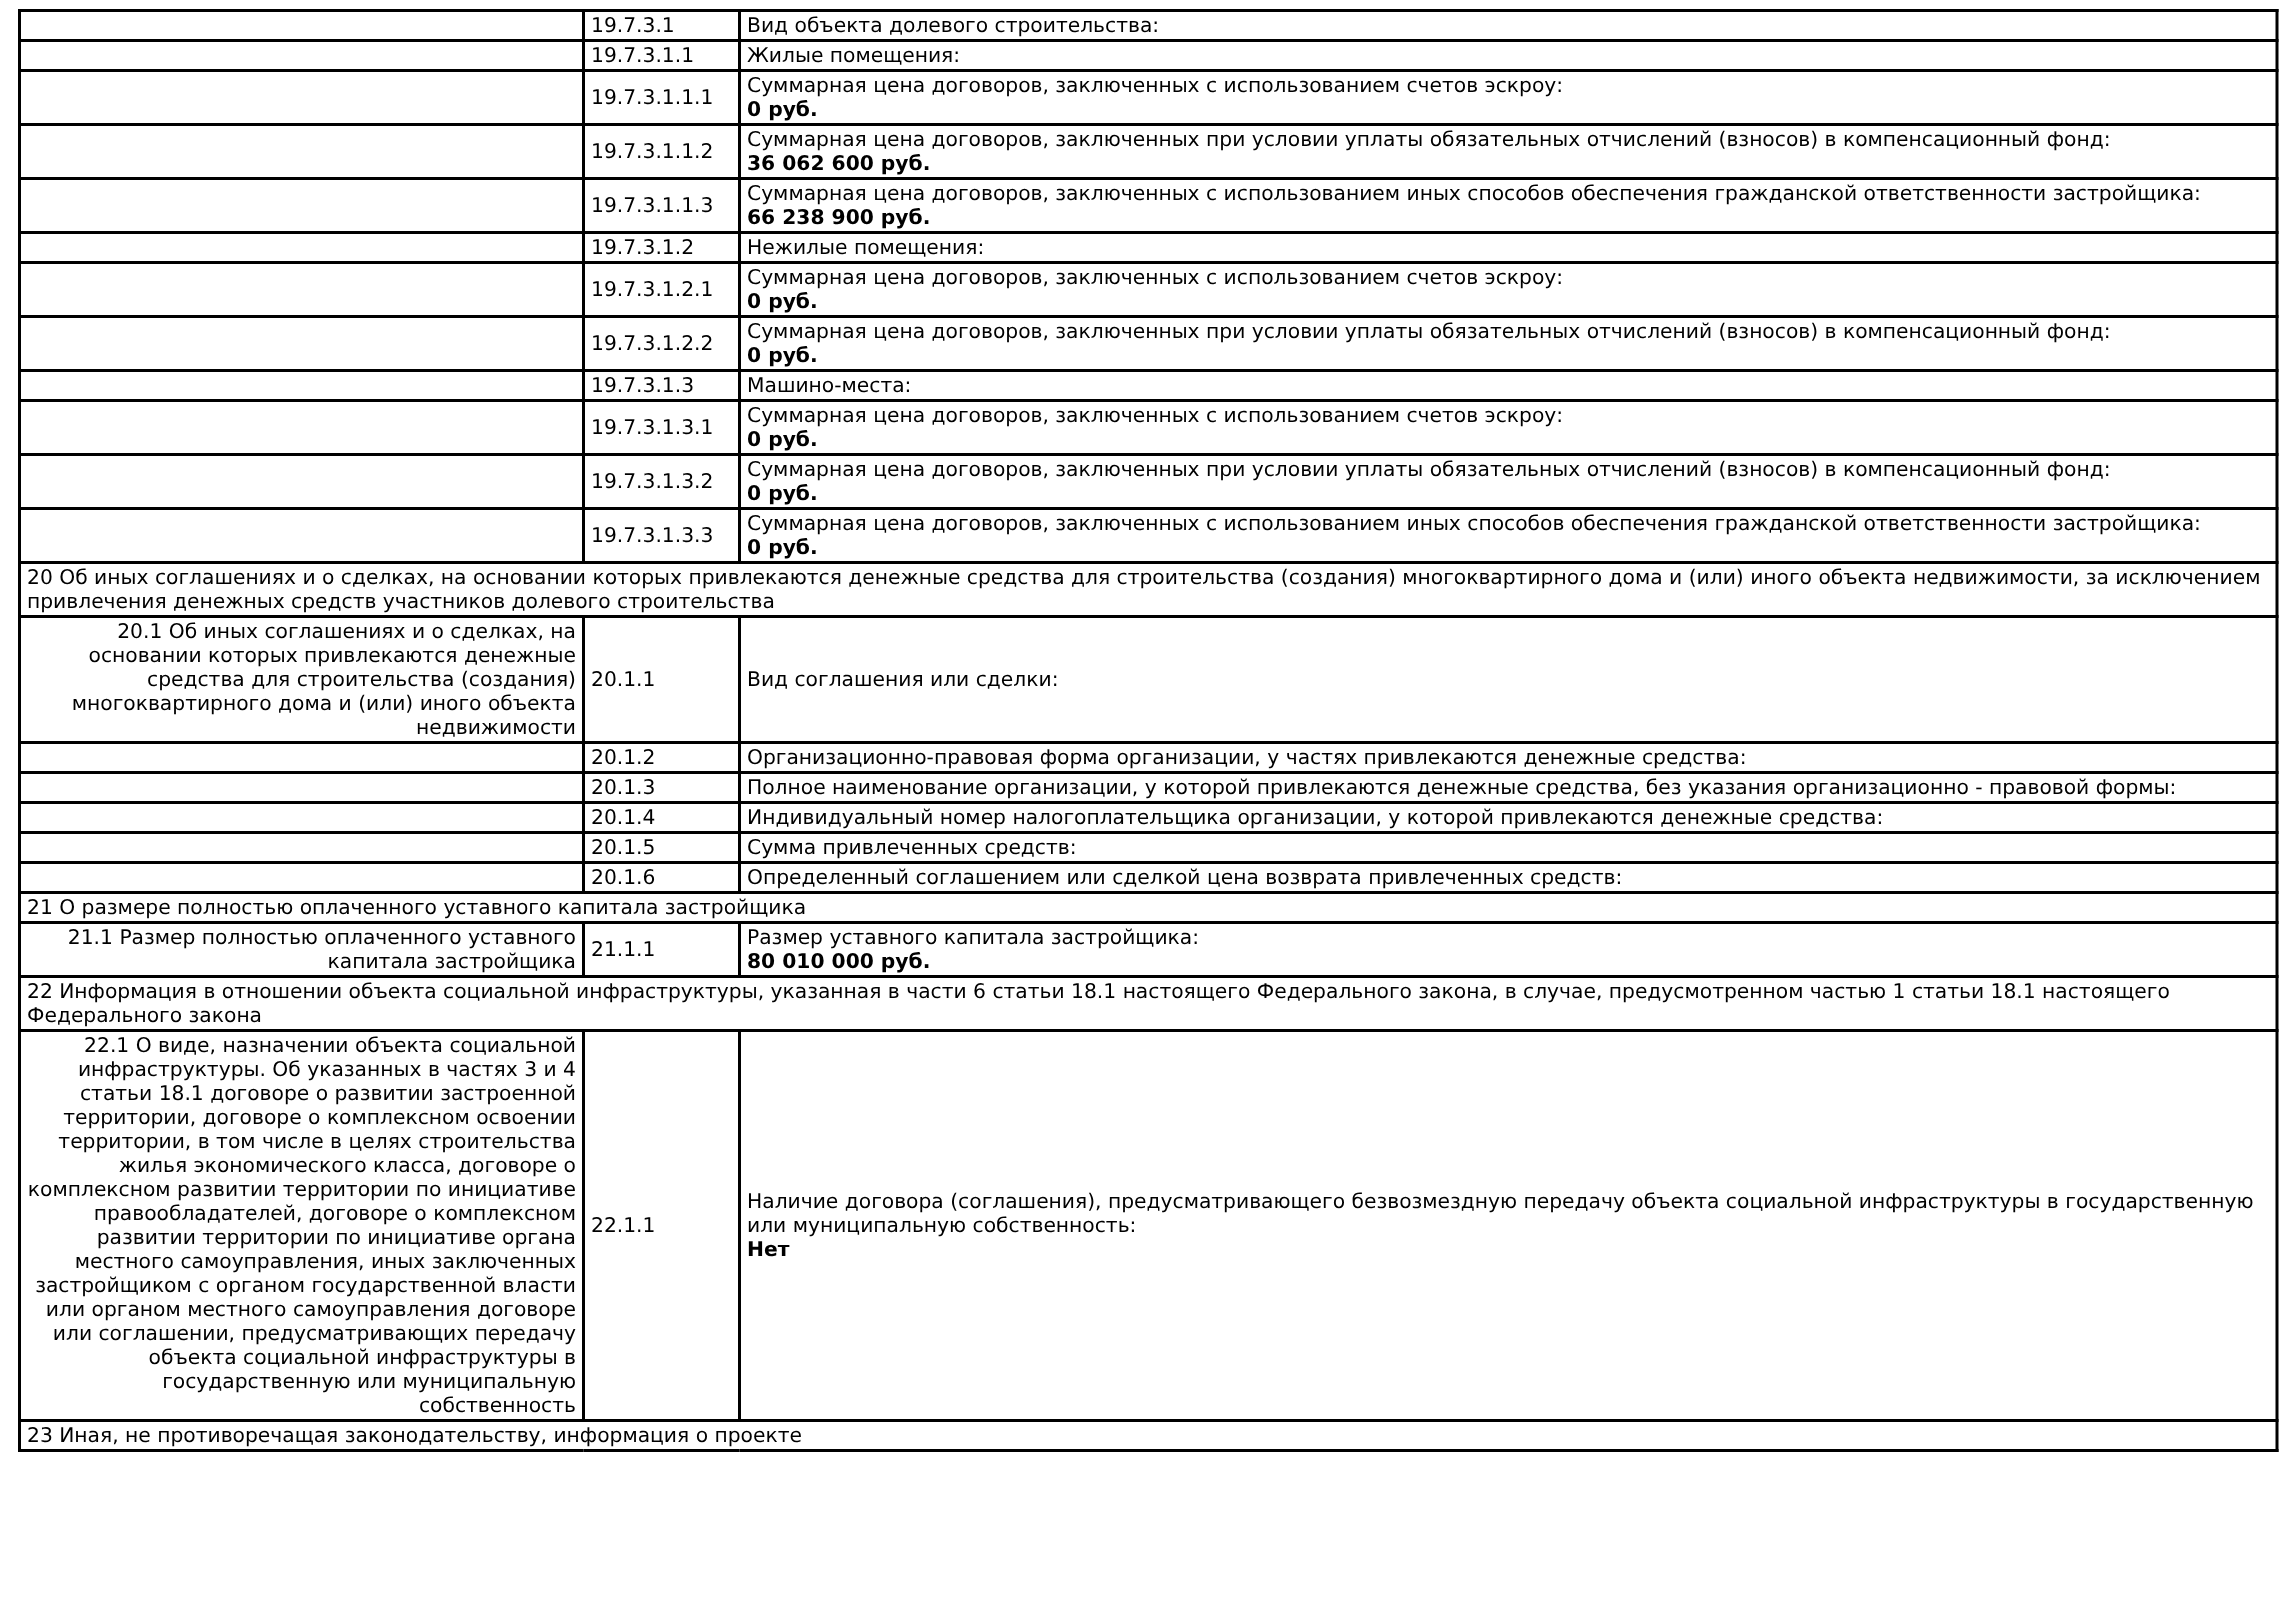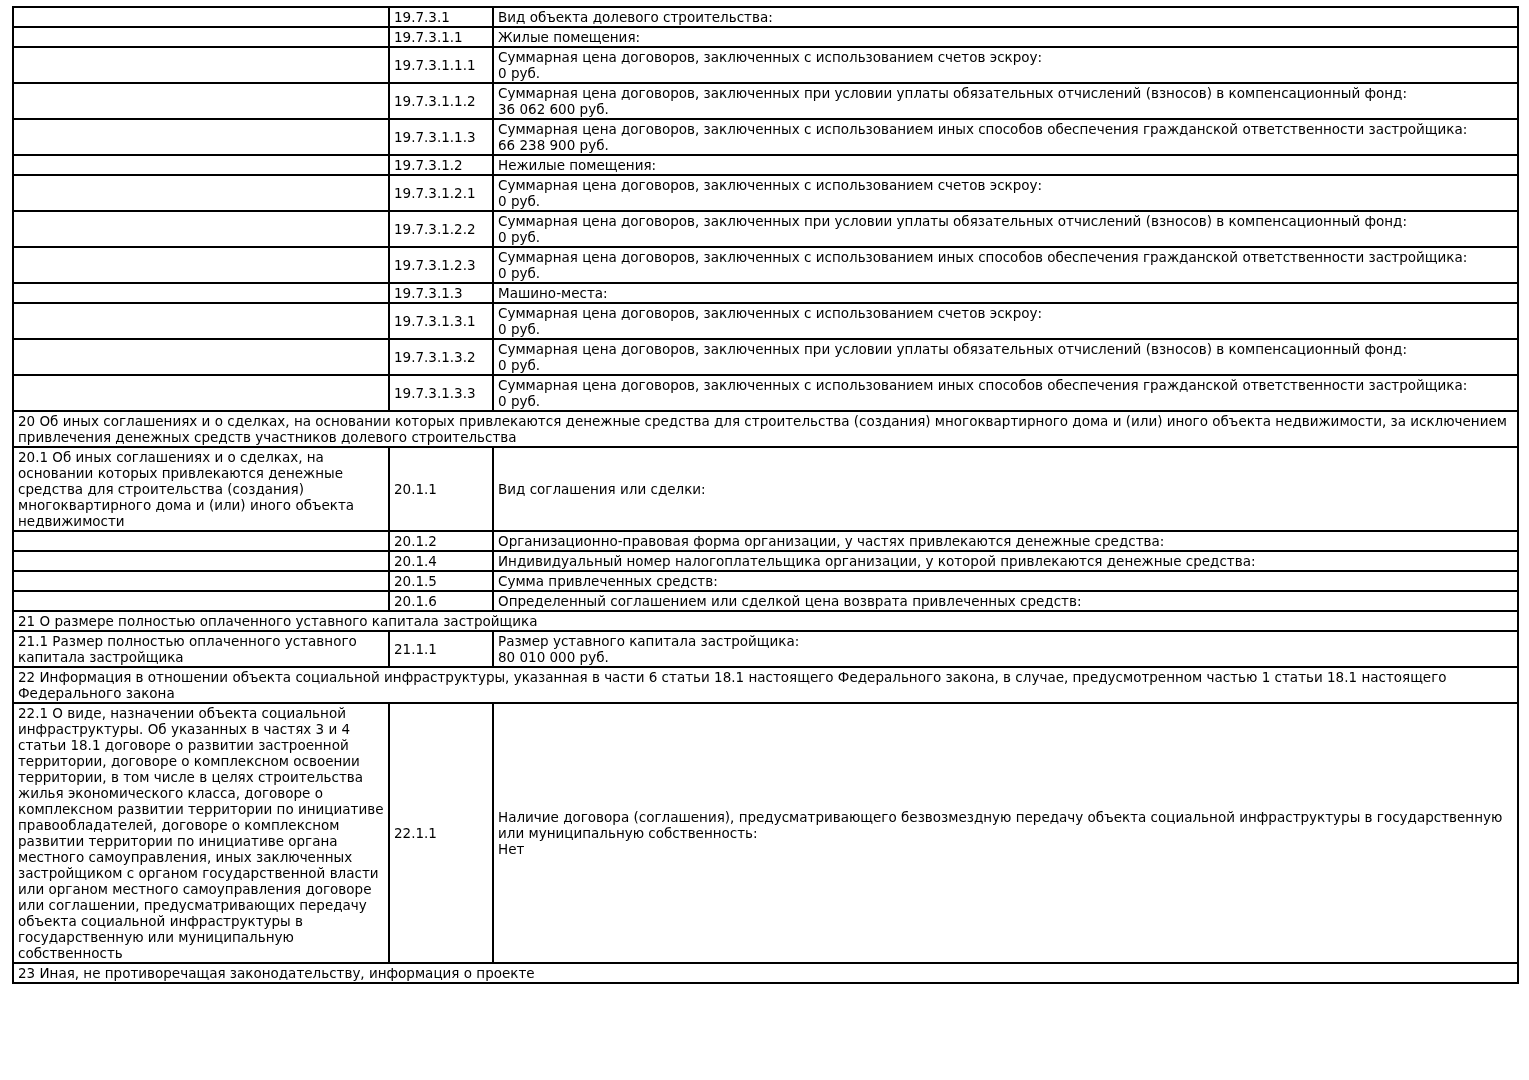--- a/index.html
+++ b/index.html
@@ -24,26 +24,27 @@
     border: 2px solid #000000;
     padding: 1px 4px;
     font-size: 13.5px;
     line-height: 16px;
     vertical-align: middle;
     overflow: hidden;
     word-wrap: break-word;
   }
   td.c-left {
     vertical-align: top;
+    text-align: right;
   }
   td.c-section {
     vertical-align: top;
   }
   .field-value {
-    font-weight: normal;
+    font-weight: bold;
   }
 </style>
 </head>
 <body>
 
 <table class="decl">
   <colgroup>
     <col style="width:376px">
     <col style="width:104px">
     <col style="width:1025px">
@@ -105,28 +106,20 @@
       <tr>
         <td class="c-left"></td>
         <td class="c-code">19.7.3.1.2.2</td>
         <td class="c-content">
           <div class="field-label">Суммарная цена договоров, заключенных при условии уплаты обязательных отчислений (взносов) в компенсационный фонд:</div>
           <div class="field-value">0 руб.</div>
         </td>
       </tr>
       <tr>
         <td class="c-left"></td>
-        <td class="c-code">19.7.3.1.2.3</td>
-        <td class="c-content">
-          <div class="field-label">Суммарная цена договоров, заключенных с использованием иных способов обеспечения гражданской ответственности застройщика:</div>
-          <div class="field-value">0 руб.</div>
-        </td>
-      </tr>
-      <tr>
-        <td class="c-left"></td>
         <td class="c-code">19.7.3.1.3</td>
         <td class="c-content">
           <div class="field-label">Машино-места:</div>
         </td>
       </tr>
       <tr>
         <td class="c-left"></td>
         <td class="c-code">19.7.3.1.3.1</td>
         <td class="c-content">
           <div class="field-label">Суммарная цена договоров, заключенных с использованием счетов эскроу:</div>
@@ -157,20 +150,27 @@
         <td class="c-code">20.1.1</td>
         <td class="c-content">
           <div class="field-label">Вид соглашения или сделки:</div>
         </td>
       </tr>
       <tr>
         <td class="c-left"></td>
         <td class="c-code">20.1.2</td>
         <td class="c-content">
           <div class="field-label">Организационно-правовая форма организации, у частях привлекаются денежные средства:</div>
+        </td>
+      </tr>
+      <tr>
+        <td class="c-left"></td>
+        <td class="c-code">20.1.3</td>
+        <td class="c-content">
+          <div class="field-label">Полное наименование организации, у которой привлекаются денежные средства, без указания организационно - правовой формы:</div>
         </td>
       </tr>
       <tr>
         <td class="c-left"></td>
         <td class="c-code">20.1.4</td>
         <td class="c-content">
           <div class="field-label">Индивидуальный номер налогоплательщика организации, у которой привлекаются денежные средства:</div>
         </td>
       </tr>
       <tr>

